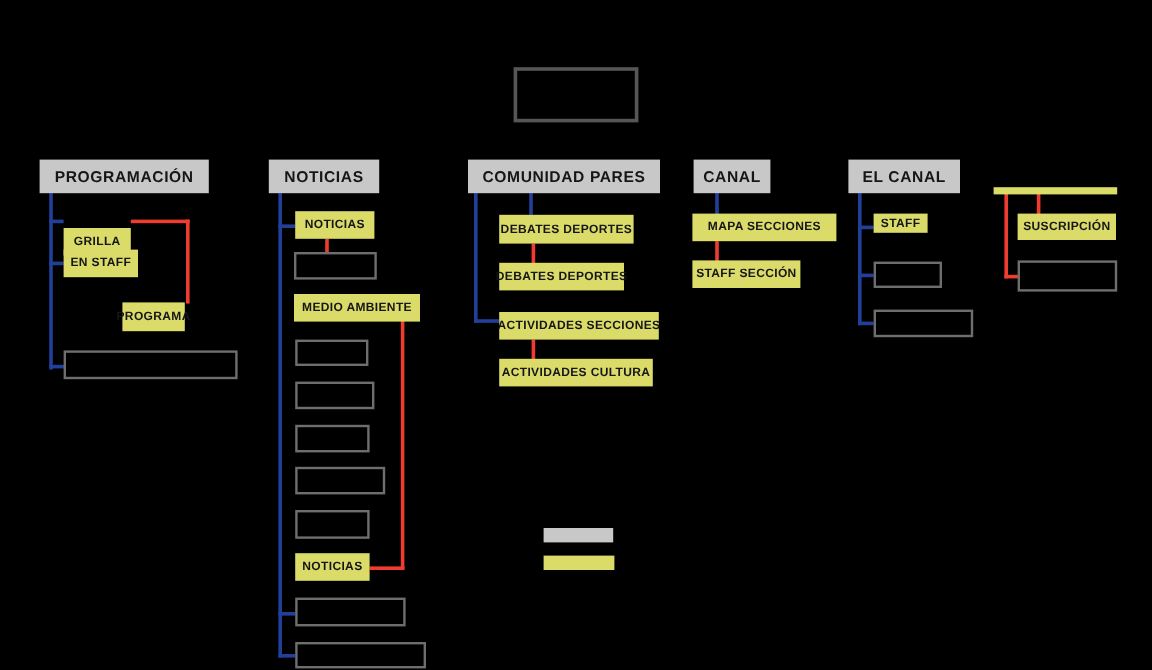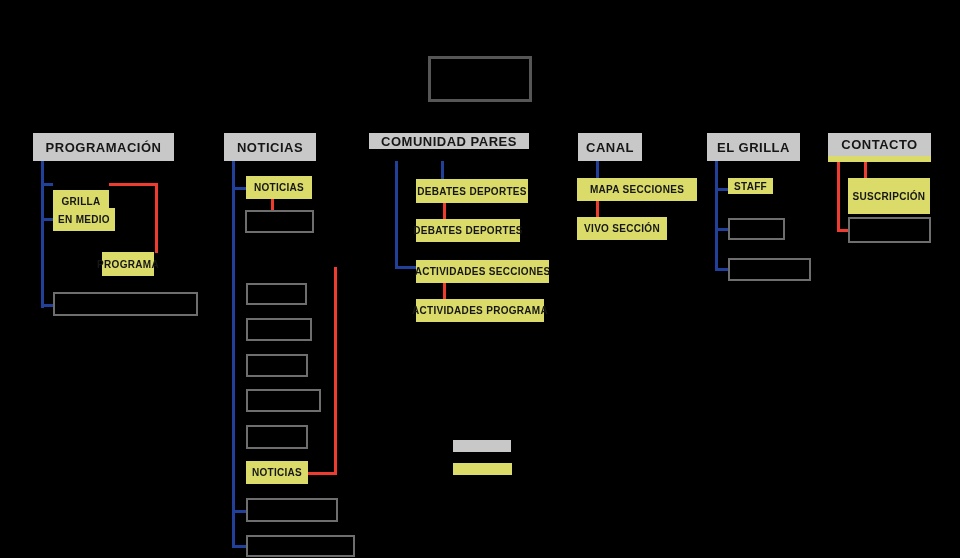--- a/index.html
+++ b/index.html
@@ -72,53 +72,53 @@
   <div class="lr" style="left:443px;top:251px;width:3px;height:17px"></div>
 
   <div class="lr" style="left:596px;top:169px;width:3px;height:17px"></div>
 
   <div class="lr" style="left:837px;top:129px;width:3px;height:71px"></div>
   <div class="lr" style="left:837px;top:197px;width:12px;height:3px"></div>
   <div class="lr" style="left:864px;top:129px;width:3px;height:18px"></div>
 
   <div class="hdr" style="left:33px;top:101px;width:141px;height:28px">PROGRAMACIÓN</div>
   <div class="hdr" style="left:224px;top:101px;width:92px;height:28px">NOTICIAS</div>
-  <div class="hdr" style="left:369px;top:101px;width:160px;height:16px">COMUNIDAD PARES</div>
+  <div class="hdr" style="left:390px;top:101px;width:160px;height:28px">COMUNIDAD PARES</div>
   <div class="hdr" style="left:578px;top:101px;width:64px;height:28px">CANAL</div>
-  <div class="hdr" style="left:707px;top:101px;width:93px;height:28px">EL GRILLA</div>
-  <div class="hdr" style="left:828px;top:101px;width:103px;height:23px">CONTACTO</div>
+  <div class="hdr" style="left:707px;top:101px;width:93px;height:28px">EL CANAL</div>
   <div class="strip" style="left:828px;top:124px;width:103px;height:6px"></div>
 
   <div class="node" style="left:53px;top:158px;width:56px;height:23px">GRILLA</div>
-  <div class="node" style="left:53px;top:176px;width:62px;height:23px">EN MEDIO</div>
+  <div class="node" style="left:53px;top:176px;width:62px;height:23px">EN STAFF</div>
   <div class="node" style="left:102px;top:220px;width:52px;height:24px">PROGRAMA</div>
   <div class="ebox" style="left:53px;top:260px;width:145px;height:24px"></div>
 
   <div class="node" style="left:246px;top:144px;width:66px;height:23px">NOTICIAS</div>
   <div class="ebox" style="left:245px;top:178px;width:69px;height:23px"></div>
+  <div class="node" style="left:245px;top:213px;width:105px;height:23px">MEDIO AMBIENTE</div>
   <div class="ebox" style="left:246px;top:251px;width:61px;height:22px"></div>
   <div class="ebox" style="left:246px;top:286px;width:66px;height:23px"></div>
   <div class="ebox" style="left:246px;top:322px;width:62px;height:23px"></div>
   <div class="ebox" style="left:246px;top:357px;width:75px;height:23px"></div>
   <div class="ebox" style="left:246px;top:393px;width:62px;height:24px"></div>
   <div class="node" style="left:246px;top:429px;width:62px;height:23px">NOTICIAS</div>
   <div class="ebox" style="left:246px;top:466px;width:92px;height:24px"></div>
   <div class="ebox" style="left:246px;top:503px;width:109px;height:22px"></div>
 
   <div class="node" style="left:416px;top:147px;width:112px;height:24px">DEBATES DEPORTES</div>
   <div class="node" style="left:416px;top:228px;width:133px;height:23px">ACTIVIDADES SECCIONES</div>
   <div class="node" style="left:416px;top:187px;width:104px;height:23px">DEBATES DEPORTES</div>
-  <div class="node" style="left:416px;top:267px;width:128px;height:23px">ACTIVIDADES PROGRAMA</div>
+  <div class="node" style="left:416px;top:267px;width:128px;height:23px">ACTIVIDADES CULTURA</div>
 
   <div class="node" style="left:577px;top:146px;width:120px;height:23px">MAPA SECCIONES</div>
-  <div class="node" style="left:577px;top:185px;width:90px;height:23px">VIVO SECCIÓN</div>
+  <div class="node" style="left:577px;top:185px;width:90px;height:23px">STAFF SECCIÓN</div>
 
   <div class="node" style="left:728px;top:146px;width:45px;height:16px">STAFF</div>
   <div class="ebox" style="left:728px;top:186px;width:57px;height:22px"></div>
   <div class="ebox" style="left:728px;top:226px;width:83px;height:23px"></div>
 
-  <div class="node" style="left:848px;top:146px;width:82px;height:36px">SUSCRIPCIÓN</div>
+  <div class="node" style="left:848px;top:146px;width:82px;height:22px">SUSCRIPCIÓN</div>
   <div class="ebox" style="left:848px;top:185px;width:83px;height:26px"></div>
 
   <div class="sw gray" style="left:453px;top:408px;width:58px;height:12px"></div>
   <div class="sw yellow" style="left:453px;top:431px;width:59px;height:12px"></div>
 
 </div>
 
 </body></html>

